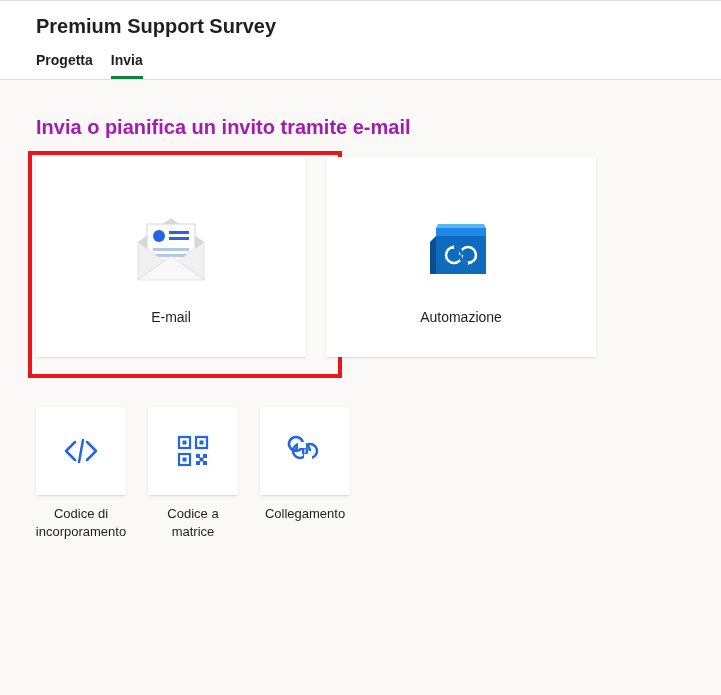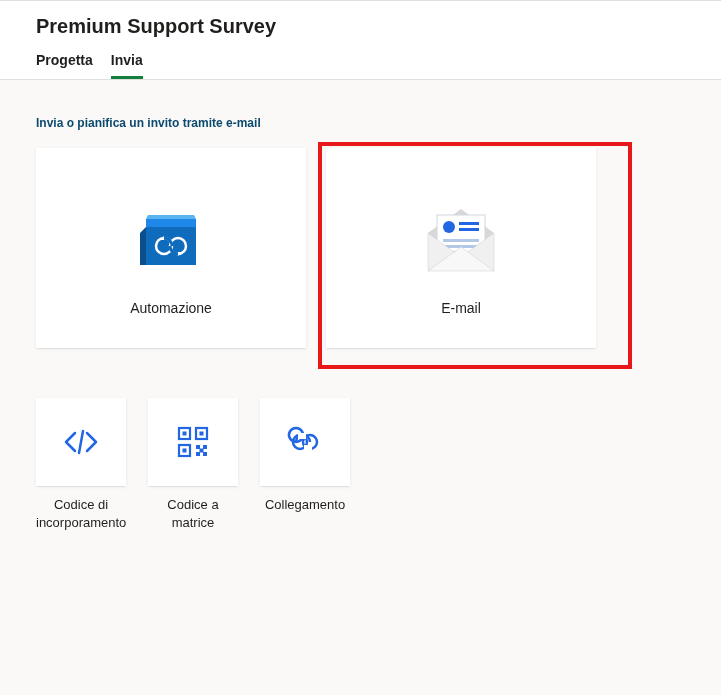--- a/index.html
+++ b/index.html
@@ -35,23 +35,23 @@
       font-weight: bold;
     }
     .tab.active {
       font-weight: 700;
       border-bottom: 3px solid #15803d;
     }
     .content {
       padding: 36px 36px 0 36px;
     }
     .section-title {
-      font-size: 12px;
+      font-size: 20px;
       font-weight: 600;
-      color: #0c4a6e;
+      color: #a21caf;
       margin-bottom: 18px;
     }
     .card-row {
       display: flex;
       gap: 20px;
       margin-bottom: 50px;
     }
     .big-card {
       width: 270px;
       height: 200px;
@@ -84,20 +84,21 @@
       bottom: -21px;
       pointer-events: none;
     }
     .small-card-row {
       display: flex;
       gap: 22px;
     }
     .small-card-wrap {
       display: flex;
       flex-direction: column;
+      align-items: center;
       width: 90px;
     }
     .small-card {
       width: 90px;
       height: 88px;
       background: #ffffff;
       box-shadow: 0 1px 3px rgba(0,0,0,0.08), 0 0.5px 1px rgba(0,0,0,0.05);
       display: flex;
       align-items: center;
       justify-content: center;
@@ -121,57 +122,57 @@
     <div class="tab">Progetta</div>
     <div class="tab active">Invia</div>
   </div>
 </div>
 
 <div class="content">
 
   <div class="section-title">Invia o pianifica un invito tramite e-mail</div>
 
   <div class="card-row">
-
-    <div class="big-card">
-      <div class="icon-wrap">
-        <svg width="70" height="70" viewBox="0 0 70 70">
-          <rect x="10" y="14" width="50" height="8" fill="#1f87e8"></rect>
-          <polygon points="10,14 60,14 58,10 12,10" fill="#59b4ef"></polygon>
-          <rect x="10" y="22" width="50" height="38" fill="#0f6cbd"></rect>
-          <polygon points="10,22 4,28 4,60 10,60" fill="#0a4f8c"></polygon>
-          <circle cx="28" cy="41" r="8" fill="none" stroke="#ffffff" stroke-width="2.5"></circle>
-          <circle cx="42" cy="41" r="8" fill="none" stroke="#ffffff" stroke-width="2.5"></circle>
-          <path d="M28 33 A8 8 0 0 1 36 41" fill="none" stroke="#0f6cbd" stroke-width="3"></path>
-          <path d="M42 49 A8 8 0 0 1 34 41" fill="none" stroke="#0f6cbd" stroke-width="3"></path>
-          <polygon points="28,31 24,35 28,35" fill="#ffffff"></polygon>
-          <polygon points="42,51 46,47 42,47" fill="#ffffff"></polygon>
-        </svg>
-      </div>
-      <div class="card-label">Automazione</div>
-    </div>
 
     <div class="big-card">
       <div class="highlight-box"></div>
       <div class="icon-wrap">
         <svg width="86" height="86" viewBox="0 0 86 86">
           <polygon points="43,12 76,36 76,72 10,72 10,36" fill="#d8d8d8"></polygon>
           <rect x="19" y="18" width="48" height="46" fill="#ffffff" stroke="#cfd6e0" stroke-width="1"></rect>
           <circle cx="31" cy="30" r="6" fill="#2266e3"></circle>
           <rect x="41" y="25" width="20" height="3" fill="#2266e3"></rect>
           <rect x="41" y="31" width="20" height="3" fill="#2266e3"></rect>
           <rect x="25" y="42" width="36" height="3" fill="#b3c7e6"></rect>
           <rect x="25" y="48" width="36" height="3" fill="#b3c7e6"></rect>
           <rect x="25" y="54" width="24" height="3" fill="#b3c7e6"></rect>
           <polygon points="10,36 43,60 10,74" fill="#f0f0f0" stroke="#cfcfcf" stroke-width="0.5"></polygon>
           <polygon points="76,36 43,60 76,74" fill="#f0f0f0" stroke="#cfcfcf" stroke-width="0.5"></polygon>
           <polygon points="10,74 43,50 76,74" fill="#f8f8f8" stroke="#cfcfcf" stroke-width="0.5"></polygon>
         </svg>
       </div>
       <div class="card-label">E-mail</div>
+    </div>
+
+    <div class="big-card">
+      <div class="icon-wrap">
+        <svg width="70" height="70" viewBox="0 0 70 70">
+          <rect x="10" y="14" width="50" height="8" fill="#1f87e8"></rect>
+          <polygon points="10,14 60,14 58,10 12,10" fill="#59b4ef"></polygon>
+          <rect x="10" y="22" width="50" height="38" fill="#0f6cbd"></rect>
+          <polygon points="10,22 4,28 4,60 10,60" fill="#0a4f8c"></polygon>
+          <circle cx="28" cy="41" r="8" fill="none" stroke="#ffffff" stroke-width="2.5"></circle>
+          <circle cx="42" cy="41" r="8" fill="none" stroke="#ffffff" stroke-width="2.5"></circle>
+          <path d="M28 33 A8 8 0 0 1 36 41" fill="none" stroke="#0f6cbd" stroke-width="3"></path>
+          <path d="M42 49 A8 8 0 0 1 34 41" fill="none" stroke="#0f6cbd" stroke-width="3"></path>
+          <polygon points="28,31 24,35 28,35" fill="#ffffff"></polygon>
+          <polygon points="42,51 46,47 42,47" fill="#ffffff"></polygon>
+        </svg>
+      </div>
+      <div class="card-label">Automazione</div>
     </div>
 
   </div>
 
 
   <div class="small-card-row">
 
     <div class="small-card-wrap">
       <div class="small-card">
         <span>

